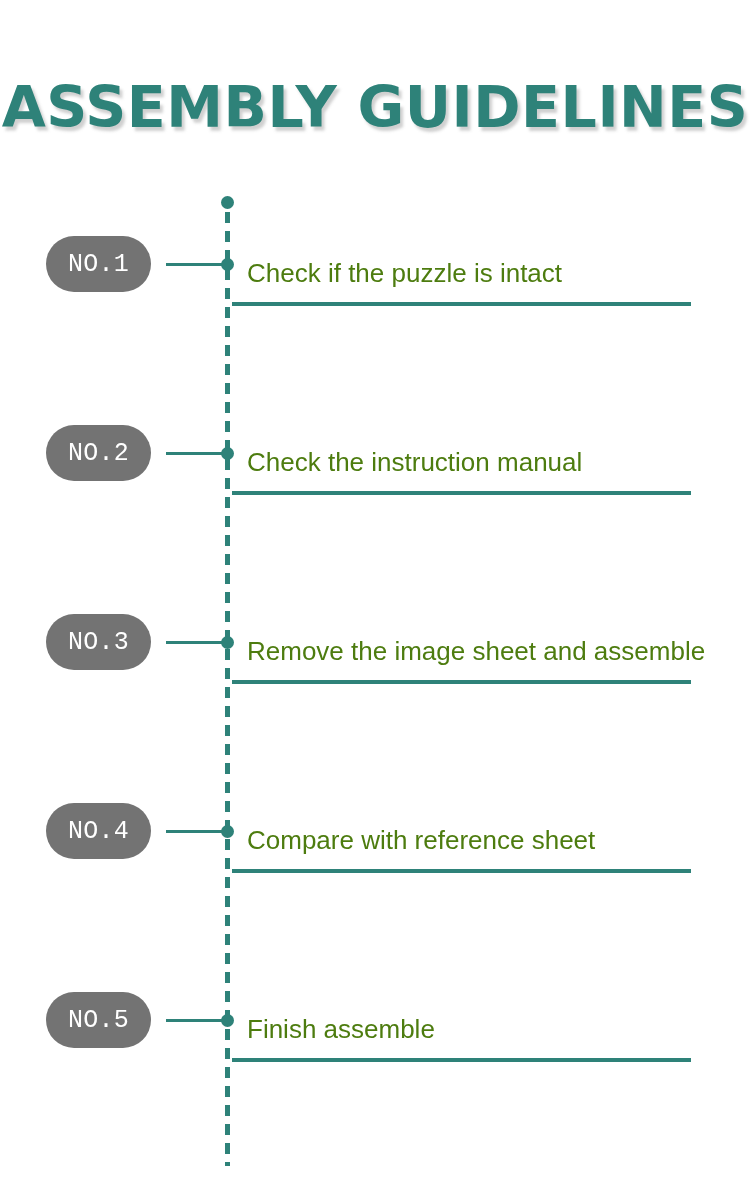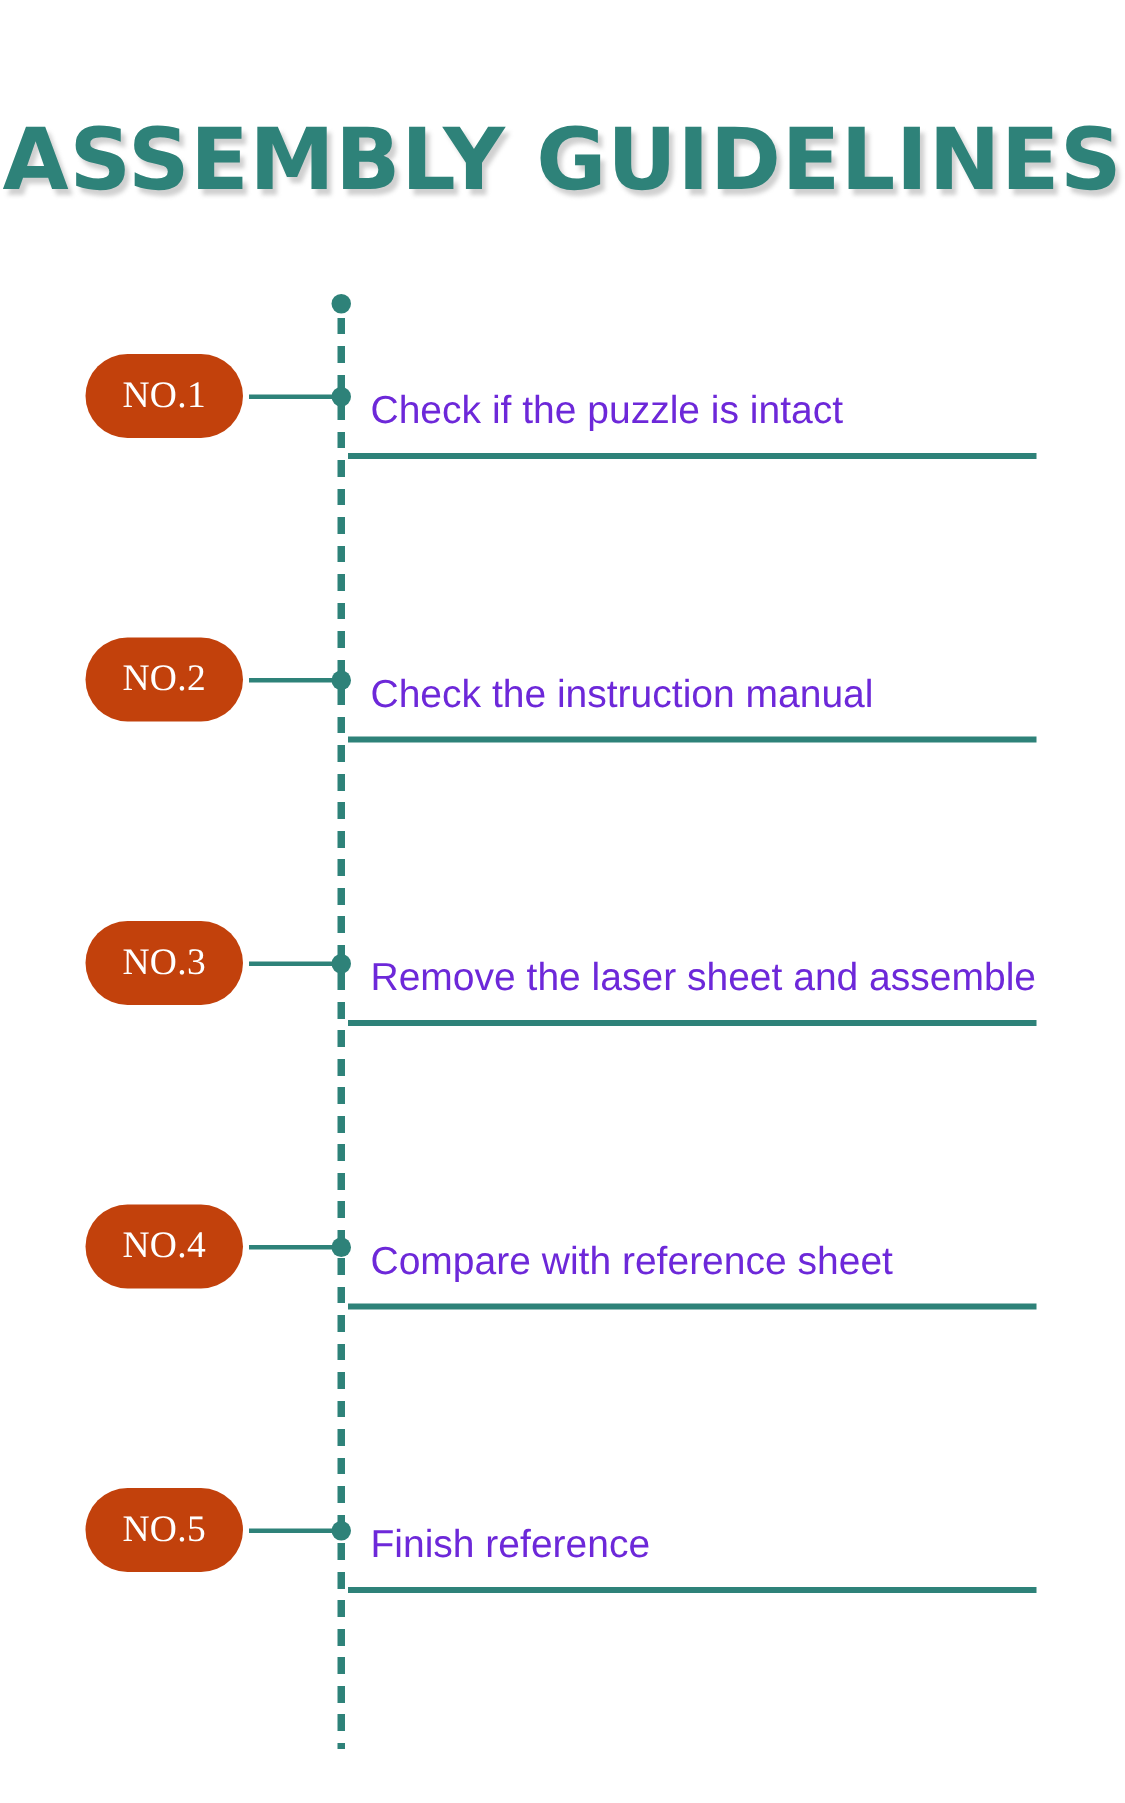--- a/index.html
+++ b/index.html
@@ -75,31 +75,31 @@
   
   .step {
     position: absolute;
     left: 0;
     width: 750px;
     height: 0;
   }
 
   .badge {
     position: absolute;
-    left: 57px;
+    left: 46px;
     top: -28px;
     width: 105px;
     height: 56px;
     border-radius: 28px;
-    background: #c2410c;
+    background: #737373;
     color: #ffffff;
     display: flex;
     align-items: center;
     justify-content: center;
-    font-family: Liberation Serif, serif;
+    font-family: Liberation Mono, monospace;
     font-size: 25px;
     letter-spacing: 0.2px;
     box-sizing: border-box;
   }
 
   .connector {
     position: absolute;
     left: 166px;
     top: -1px;
     width: 62px;
@@ -116,21 +116,21 @@
     border-radius: 50%;
     background: #2E8279;
   }
 
   .step-text {
     position: absolute;
     left: 247px;
     top: -4px;
     font-family: "Liberation Sans", sans-serif;
     font-size: 26px;
-    color: #6d28d9;
+    color: #4d7c0f;
     white-space: nowrap;
     line-height: 1;
   }
 
   .step-rule {
     position: absolute;
     left: 232px;
     top: 38px;
     width: 459px;
     height: 4px;
@@ -162,33 +162,33 @@
     <div class="connector"></div>
     <div class="node-dot"></div>
     <div class="step-text">Check the instruction manual</div>
     <div class="step-rule"></div>
   </div>
 
   <div class="step" style="top:618px;">
     <div class="badge">NO.3</div>
     <div class="connector"></div>
     <div class="node-dot"></div>
-    <div class="step-text">Remove the laser sheet and assemble</div>
+    <div class="step-text">Remove the image sheet and assemble</div>
     <div class="step-rule"></div>
   </div>
 
   <div class="step" style="top:807px;">
     <div class="badge">NO.4</div>
     <div class="connector"></div>
     <div class="node-dot"></div>
     <div class="step-text">Compare with reference sheet</div>
     <div class="step-rule"></div>
   </div>
 
   <div class="step" style="top:996px;">
     <div class="badge">NO.5</div>
     <div class="connector"></div>
     <div class="node-dot"></div>
-    <div class="step-text">Finish reference</div>
+    <div class="step-text">Finish assemble</div>
     <div class="step-rule"></div>
   </div>
 
 </div>
 
 </body></html>

